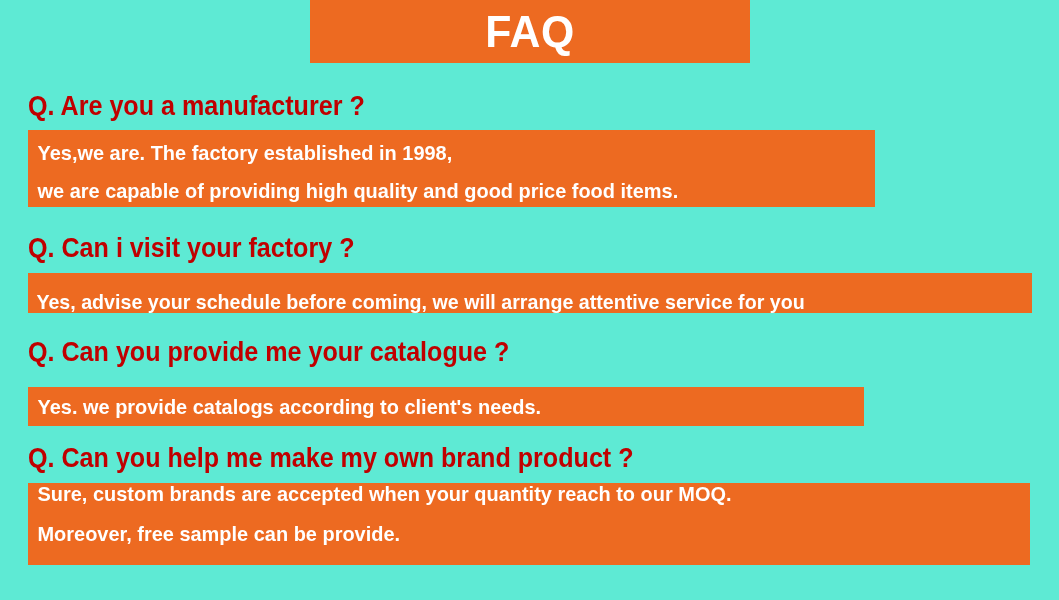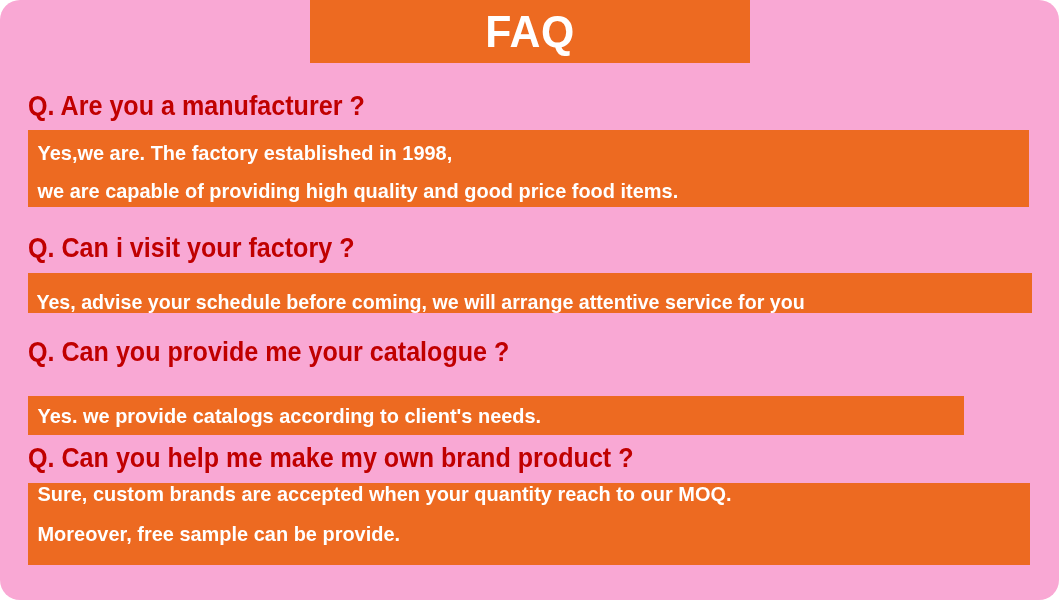--- a/index.html
+++ b/index.html
@@ -11,22 +11,21 @@
     width: 1059px;
     height: 600px;
     background: #ffffff;
     font-family: "Liberation Sans", sans-serif;
     overflow: hidden;
   }
   .page {
     position: relative;
     width: 1059px;
     height: 600px;
-    background: #f9a8d4;
-    border-radius: 20px;
+    background: #5eead4;
   }
 
   
   .faq-header {
     position: absolute;
     left: 310px;
     top: 0px;
     width: 440px;
     height: 63px;
     background: #ED6A21;
@@ -81,31 +80,31 @@
     font-weight: bold;
     line-height: 1.0;
     white-space: nowrap;
     transform: scaleX(0.95);
     transform-origin: left center;
     padding-left: 10px;
   }
 
   
   #q1 { top: 92px; }
-  #a1 { top: 130px; width: 1001px; height: 77px; padding-top: 12px; }
+  #a1 { top: 130px; width: 847px; height: 77px; padding-top: 12px; }
   #a1 .answer-line + .answer-line { margin-top: 17px; }
 
   
   #q2 { top: 234px; }
   #a2 { top: 273px; width: 1004px; height: 40px; padding-top: 18px; }
   #a2 .answer-line { padding-left: 9px; transform: scaleX(0.935); }
 
   
   #q3 { top: 338px; }
-  #a3 { top: 396px; width: 936px; height: 39px; padding-top: 9px; }
+  #a3 { top: 387px; width: 836px; height: 39px; padding-top: 9px; }
 
   
   #q4 { top: 444px; }
   #a4 { top: 483px; width: 1002px; height: 82px; }
   #a4 .answer-line + .answer-line { margin-top: 19px; }
 </style>
 </head>
 <body>
 
 <div class="page">

